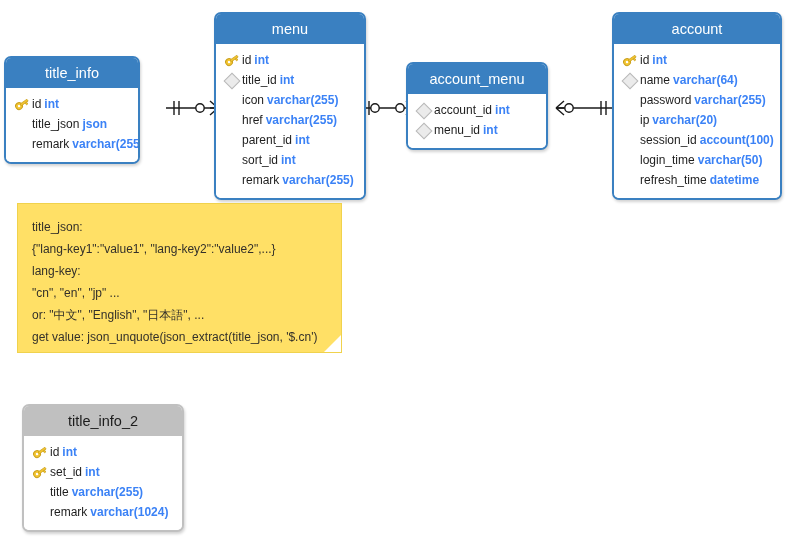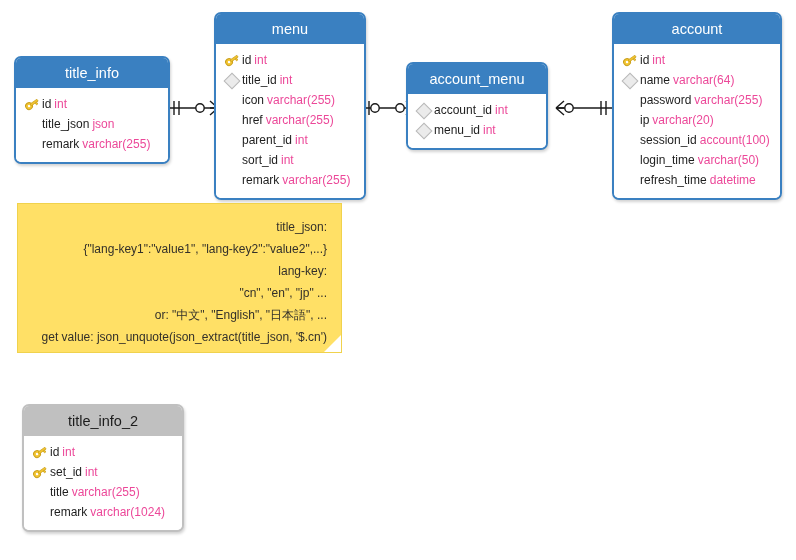--- a/index.html
+++ b/index.html
@@ -56,22 +56,23 @@
     width: 19px;
     min-width: 19px;
     height: 16px;
     position: relative;
     display: inline-block;
   }
   .field .fname {
     color: #1d1d1d;
   }
   .field .ftype {
-    color: #ec4899;
+    color: #3b82f6;
     margin-left: 3px;
+    font-weight: bold;
   }
 
   
   .ico-key {
     position: absolute;
     left: 1px;
     top: 1px;
     width: 16px;
     height: 14px;
   }
@@ -91,21 +92,21 @@
   .note {
     position: absolute;
     box-sizing: border-box;
     background: #ffe066;
     border: 1px solid #f0d24d;
     padding: 12px 14px 10px 14px;
     font-size: 12px;
     color: #33302a;
     line-height: 22px;
   }
-  .note .line { white-space: nowrap; text-align: right; }
+  .note .line { white-space: nowrap; }
   .note-fold {
     position: absolute;
     right: 0;
     bottom: 0;
     width: 0;
     height: 0;
     border-left: 17px solid transparent;
     border-bottom: 17px solid #ffffff;
   }
 
@@ -141,21 +142,21 @@
 </svg>
 
 <svg class="connector" style="left:556px; top:96px; width:58px; height:24px;" viewBox="0 0 58 24">
   <line x1="0" y1="12" x2="58" y2="12"></line>
   <path d="M0,12 L8,5 M0,12 L8,19 M0,12 L8,12"></path>
   <circle cx="13" cy="12" r="4.2"></circle>
   <line x1="45" y1="5" x2="45" y2="19"></line>
   <line x1="50" y1="5" x2="50" y2="19"></line>
 </svg>
 
-<div class="entity" style="left:14px; top:56px; width:156px;">
+<div class="entity" style="left:4px; top:56px; width:136px;">
   <div class="entity-header">title_info</div>
   <div class="entity-body">
     <div class="field">
       <span class="gutter">
         <svg class="ico-key" viewBox="0 0 16 14">
             <g transform="rotate(-35 8 7)">
           <circle cx="4.4" cy="7" r="3.4" fill="#f3c430" stroke="#caa01c" stroke-width="1"></circle>
           <circle cx="4.4" cy="7" r="1.2" fill="#ffffff"></circle>
           <rect x="6.5" y="5.9" width="8.2" height="2.2" fill="#f3c430" stroke="#caa01c" stroke-width="0.7"></rect>
           <rect x="11.2" y="8.0" width="1.6" height="2.3" fill="#f3c430" stroke="#caa01c" stroke-width="0.7"></rect>

